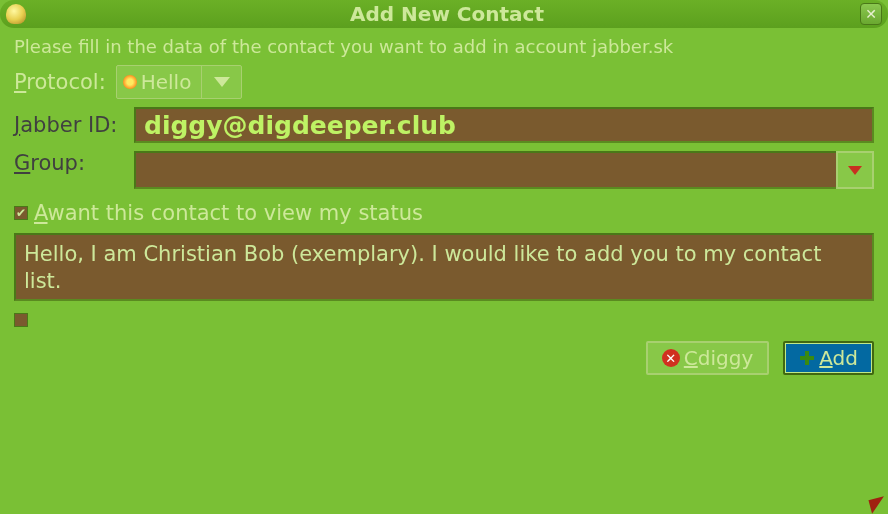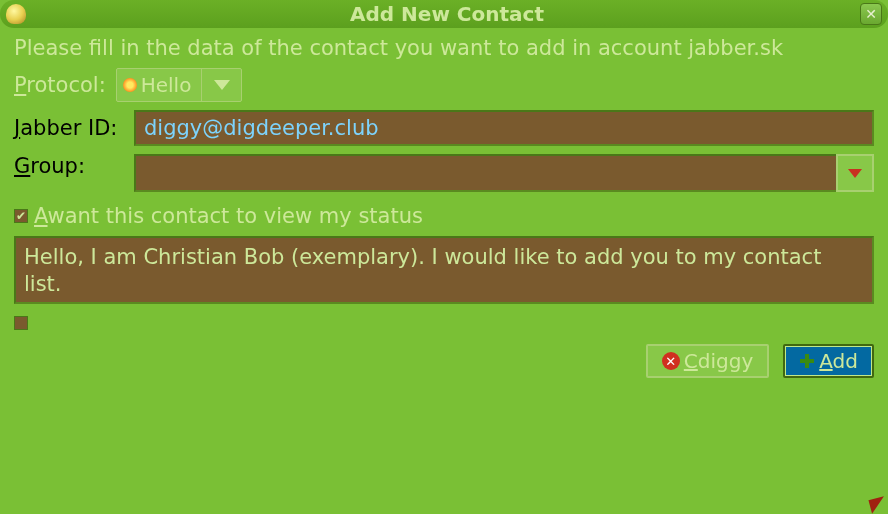--- a/index.html
+++ b/index.html
@@ -64,21 +64,21 @@
     }
     .content {
       flex: 1;
       padding: 8px 14px 10px 14px;
       display: flex;
       flex-direction: column;
       gap: 8px;
       color: #cde89a;
     }
     .instruction {
-      font-size: 21px;
+      font-size: 18px;
       color: #cde89a;
     }
     .row {
       display: flex;
       align-items: center;
       gap: 10px;
     }
     .label {
       color: #cde89a;
       font-size: 21px;
@@ -130,34 +130,35 @@
       border-right: 7px solid transparent;
       border-top: 9px solid #c83020;
     }
     .field-row {
       display: flex;
       align-items: center;
       gap: 10px;
     }
     .field-label {
       width: 110px;
-      color: #000000;
+      color: #404040;
       font-size: 21px;
     }
     .text-input {
       flex: 1;
       height: 36px;
       background: #7a5a2e;
       border: 2px solid #5a8a20;
       border-top-color: #4a7818;
       border-left-color: #4a7818;
-      color: #7dd3fc;
-      font-size: 21px;
+      color: #bef264;
+      font-size: 25px;
       padding: 0 8px;
       font-family: inherit;
+      font-weight: bold;
     }
     .group-row {
       display: flex;
       align-items: stretch;
       gap: 10px;
     }
     .group-combo {
       flex: 1;
       display: flex;
       height: 38px;

